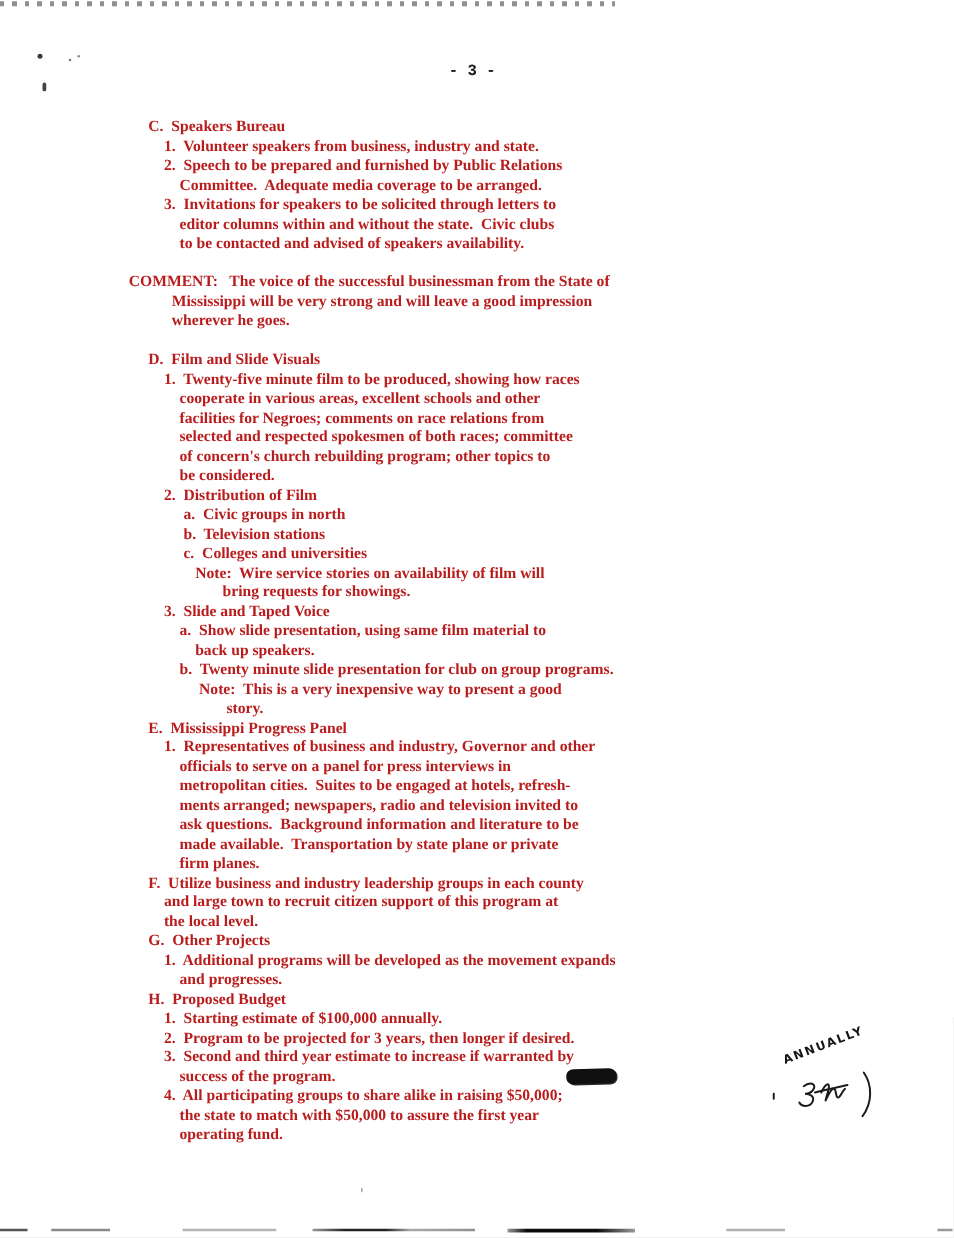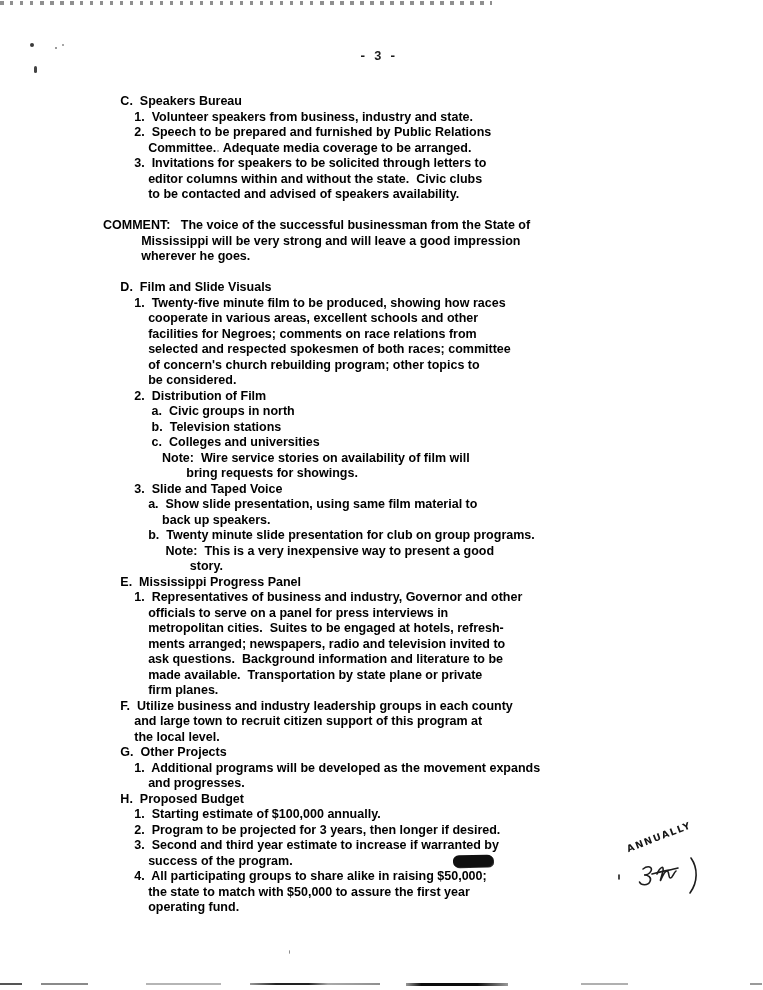--- a/index.html
+++ b/index.html
@@ -17,25 +17,25 @@
     position: absolute;
     left: 0; top: 1px;
     width: 492px; height: 4px;
     background: repeating-linear-gradient(to right, #8f8f8f 0 3.5px, transparent 3.5px 10px);
   }
   
   pre.doc-body {
     position: absolute;
     left: 103px; top: 94px;
     margin: 0;
-    font-family: Liberation Sans, sans-serif;
+    font-family: Liberation Serif, serif;
     font-size: 12.5px;
     line-height: 15.5px;
     font-weight: bold;
-    color: #000000;
+    color: #b91c1c;
     letter-spacing: 0;
     white-space: pre;
   }
   .page-number {
     position: absolute;
     left: 359px; top: 50px;
     font-family: "Liberation Mono", monospace;
     font-size: 12.5px;
     font-weight: bold;
     color: #1b1b1b;

